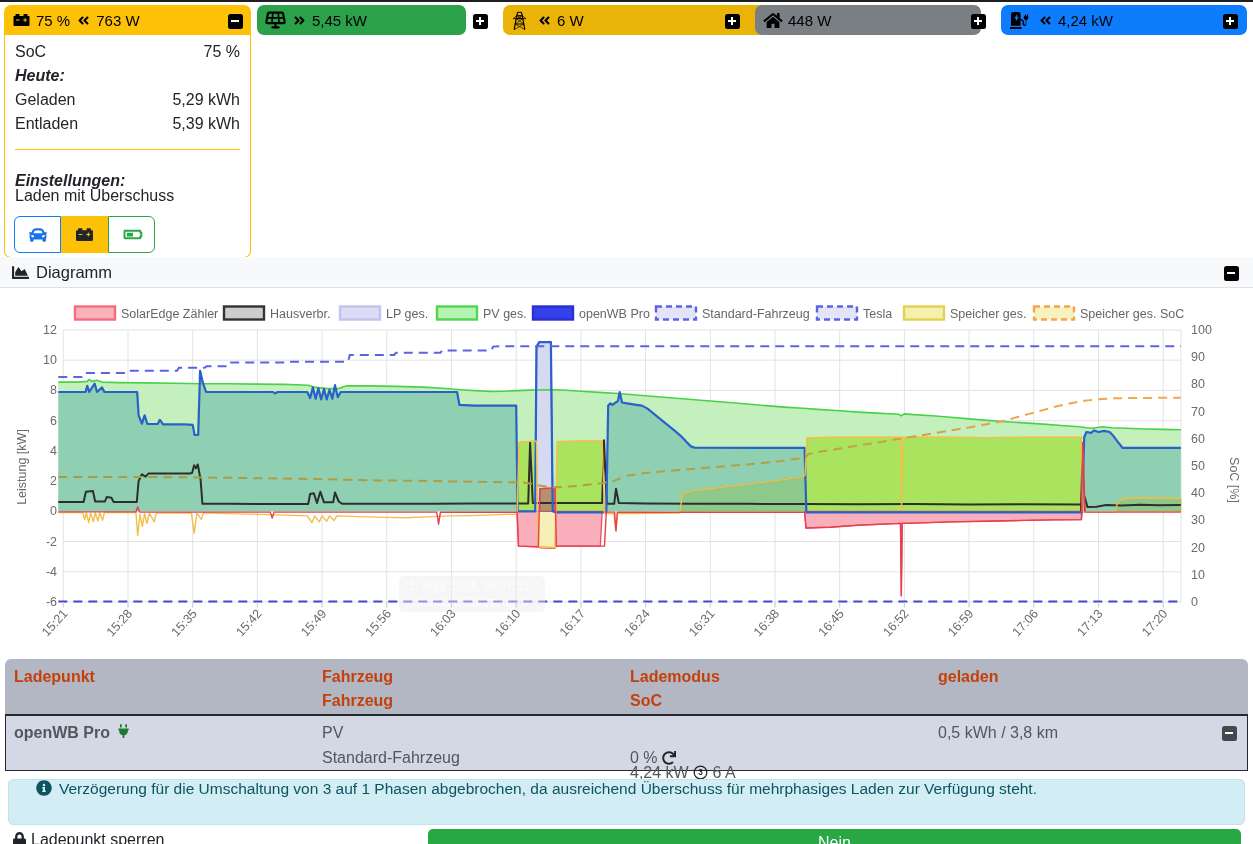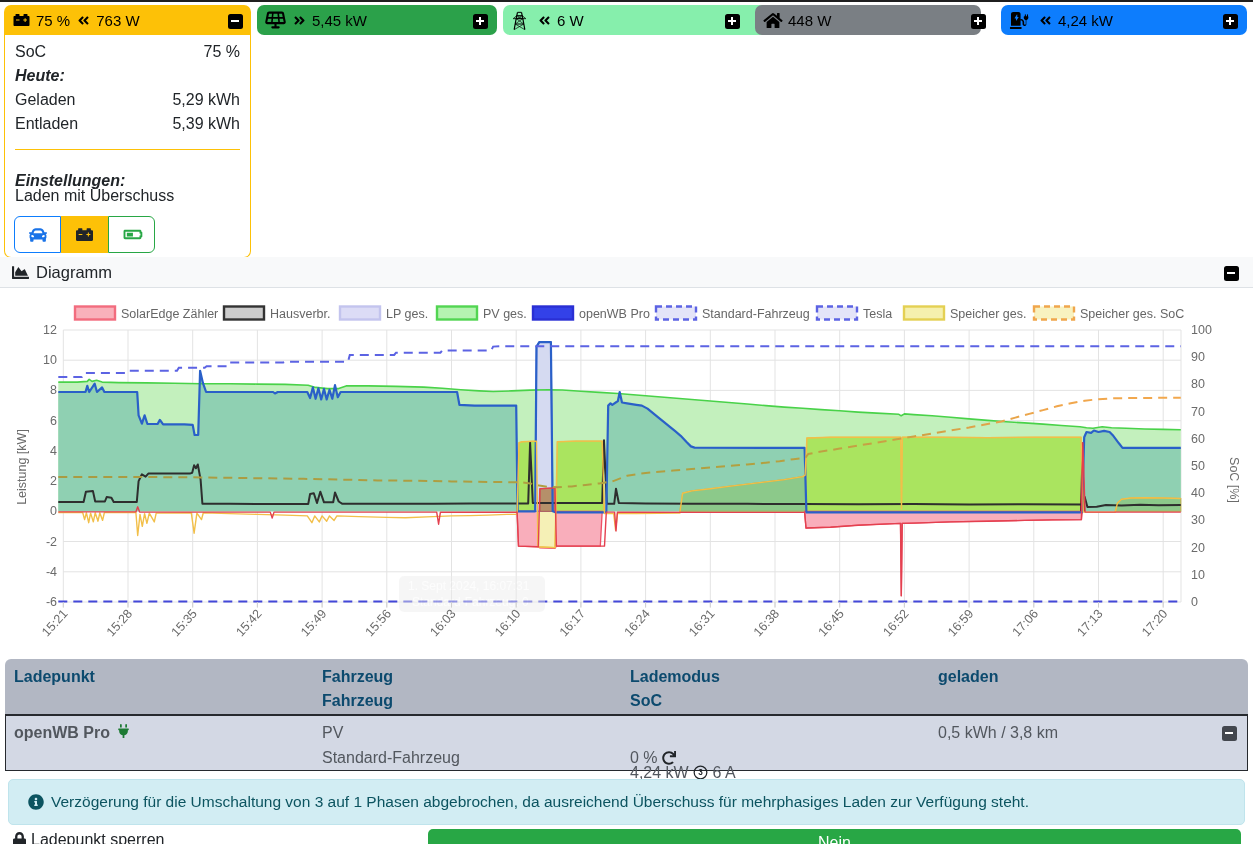--- a/index.html
+++ b/index.html
@@ -14,53 +14,53 @@
 .sq:before{content:"";position:absolute;left:3.2px;top:6.1px;width:8.1px;height:2.3px;background:#fff}
 .sq.plus:after{content:"";position:absolute;left:6.1px;top:3.2px;width:2.3px;height:8.1px;background:#fff}
 .chev{margin:0 6px 0 7px}
 #socpanel{position:absolute;left:4px;top:35px;width:247px;height:223px;background:#fff;
 border:1px solid #fdc107;border-top:none;border-radius:0 0 7px 7px;font-size:16px}
 #socpanel .row{position:absolute;left:10px;right:10px;display:flex;justify-content:space-between}
 .bi{font-style:italic;font-weight:bold}
 #dbar{position:absolute;left:0;top:257px;width:1253px;height:31px;background:#f8f9fa;
 border-bottom:1px solid #dee2e6;display:flex;align-items:center;font-size:16.5px;padding-left:12px}
 #dbar svg{margin-right:7px}
-.th{position:absolute;font-weight:bold;color:#0c4a6e;font-size:16px}
+.th{position:absolute;font-weight:bold;color:#c2410c;font-size:16px}
 .td{position:absolute;color:#52575e;font-size:16px}
 #btngrp{position:absolute;left:9px;top:181px;display:flex;height:37px}
 #btngrp .b{width:47px;display:flex;align-items:center;justify-content:center}
 </style>
 </head>
 <body>
 <div class="abs" style="left:0;top:0;width:1253px;height:2px;background:#1f1f1f"></div>
 
 <div class="card" style="left:4px;width:247px;background:#fdc107;border-radius:7px 7px 0 0">
 <svg class="ic" width="19" height="16" viewBox="0 0 512 512">
       <path fill="#000" d="M480 128h-32V80c0-8.8-7.2-16-16-16h-96c-8.8 0-16 7.2-16 16v48H192V80c0-8.8-7.2-16-16-16H80c-8.8 0-16 7.2-16 16v48H32c-17.7 0-32 14.3-32 32v256c0 17.7 14.3 32 32 32h448c17.7 0 32-14.3 32-32V160c0-17.7-14.3-32-32-32zM192 264c0 4.4-3.6 8-8 8H88c-4.4 0-8-3.6-8-8v-16c0-4.4 3.6-8 8-8h96c4.4 0 8 3.6 8 8v16zm240 0c0 4.4-3.6 8-8 8h-36v36c0 4.4-3.6 8-8 8h-16c-4.4 0-8-3.6-8-8v-36h-36c-4.4 0-8-3.6-8-8v-16c0-4.4 3.6-8 8-8h36v-36c0-4.4 3.6-8 8-8h16c4.4 0 8 3.6 8 8v36h36c4.4 0 8 3.6 8 8v16z"></path>
     </svg>
 <span>75&nbsp;%</span>
 <svg class="chev" width="13" height="13" viewBox="0 0 448 512">
       <path fill="#000" d="M223.7 239l136-136c9.4-9.4 24.6-9.4 33.9 0l22.6 22.6c9.4 9.4 9.4 24.6 0 33.9L319.9 256l96.4 96.4c9.4 9.4 9.4 24.6 0 33.9L393.7 409c-9.4 9.4-24.6 9.4-33.9 0l-136-136c-9.5-9.4-9.5-24.6-.1-34zm-192 34l136 136c9.4 9.4 24.6 9.4 33.9 0l22.6-22.6c9.4-9.4 9.4-24.6 0-33.9L127.9 256l96.4-96.4c9.4-9.4 9.4-24.6 0-33.9L201.7 103c-9.4-9.4-24.6-9.4-33.9 0l-136 136c-9.5 9.4-9.5 24.6-.1 34z"></path>
     </svg>
 <span>763&nbsp;W</span>
 <div class="sq" style="left:224px"></div>
 </div>
 
-<div class="card" style="left:257px;width:240px;background:#2ba14a">
+<div class="card" style="left:257px;width:209px;background:#2ba14a">
 <svg class="ic" width="21" height="18" viewBox="0 0 640 512">
       <path fill="#000" d="M122.2 0C91.7 0 65.5 21.5 59.5 51.4L8.3 307.4C.4 347 30.6 384 71 384h217v64h-64c-17.7 0-32 14.3-32 32s14.3 32 32 32h192c17.7 0 32-14.3 32-32s-14.3-32-32-32h-64v-64h217c40.4 0 70.7-36.9 62.8-76.6l-51.2-256C574.5 21.5 548.3 0 517.8 0H122.2zM260.9 64h118.2l10.4 104H250.5L260.9 64zM202.3 168H101.4l20.8-104h90.4l-10.3 104zM91 216h106.5l-10.4 104H70.2L91 216zm154.4 0h149.1l10.4 104H235l10.4-104zm197.1 0H549l20.8 104H452.9l-10.4-104zm96.8-48H438.7L428.3 64h90.4l20.6 104z"></path>
     </svg>
 <svg class="chev" style="margin-left:2px" width="13" height="13" viewBox="0 0 448 512">
       <path fill="#000" d="M224.3 273l-136 136c-9.4 9.4-24.6 9.4-33.9 0l-22.6-22.6c-9.4-9.4-9.4-24.6 0-33.9l96.4-96.4-96.4-96.4c-9.4-9.4-9.4-24.6 0-33.9L54.3 103c9.4-9.4 24.6-9.4 33.9 0l136 136c9.5 9.4 9.5 24.6.1 34zm192-34l-136-136c-9.4-9.4-24.6-9.4-33.9 0l-22.6 22.6c-9.4 9.4-9.4 24.6 0 33.9l96.4 96.4-96.4 96.4c-9.4 9.4-9.4 24.6 0 33.9l22.6 22.6c9.4 9.4 24.6 9.4 33.9 0l136-136c9.4-9.2 9.4-24.4 0-33.8z"></path>
     </svg>
 <span>5,45&nbsp;kW</span>
 <div class="sq plus" style="left:216px"></div>
 </div>
 
-<div class="card" style="left:503px;width:278px;background:#86efac">
+<div class="card" style="left:503px;width:278px;background:#eab308">
 <svg class="ic" style="margin-right:6px" width="17" height="20" viewBox="0 0 100 120">
 <g stroke="#000" fill="none" stroke-width="7">
         <path d="M38 14 L30 52 L18 118 M62 14 L70 52 L82 118"></path>
         <path d="M38 14 h24 M33 34 h34 M30 52 h40 M24 84 h52" stroke-width="6"></path>
       </g>
 <g stroke="#000" fill="none" stroke-width="4">
         <path d="M33 34 L67 52 M67 34 L33 52 M30 52 L76 84 M70 52 L24 84 M24 84 L82 118 M76 84 L18 118"></path>
         <path d="M12 52 h76" stroke-width="5"></path>
         <path d="M12 52 L33 34 M88 52 L67 34"></path>
       </g>
@@ -315,21 +315,21 @@
       <text x="256" y="350" text-anchor="middle" font-size="280" font-weight="bold" fill="#212529">3</text>
     </svg>
 6 A</div>
 <div class="td" style="left:630px;top:749px">0 %
 <svg width="14" height="14" viewBox="0 0 512 512" style="vertical-align:-2px">
       <path fill="#212529" d="M500.33 0h-47.41a12 12 0 0 0-12 12.57l4 82.76A247.42 247.42 0 0 0 256 8C119.34 8 7.9 119.53 8 256.19 8.1 393.07 119.1 504 256 504a247.1 247.1 0 0 0 166.18-63.91 12 12 0 0 0 .48-17.43l-34-34a12 12 0 0 0-16.38-.55A176 176 0 1 1 402.1 157.8l-101.53-4.87a12 12 0 0 0-12.57 12v47.41a12 12 0 0 0 12 12h200.33a12 12 0 0 0 12-12V12a12 12 0 0 0-12-12z"></path>
     </svg></div>
 <div class="td" style="left:938px;top:724px">0,5 kWh / 3,8 km</div>
 <div class="sq" style="left:1222px;top:726px;background:#43474e"></div>
 
-<div class="abs" style="left:8px;top:779px;width:1237px;height:46px;background:#d2edf3;border:1px solid #bfe4ec;border-radius:5px;display:flex;align-items:center;color:#0c5460;font-size:15.5px;padding-left:19px">
+<div class="abs" style="left:8px;top:779px;width:1237px;height:46px;background:#d2edf3;border:1px solid #bfe4ec;border-radius:5px;display:flex;color:#0c5460;font-size:15.5px;padding-left:27px">
 <svg width="16" height="16" viewBox="0 0 512 512" style="margin-right:7px">
       <path fill="#0c5460" d="M256 8C119.043 8 8 119.083 8 256c0 136.997 111.043 248 248 248s248-111.003 248-248C504 119.083 392.957 8 256 8zm0 110c23.196 0 42 18.804 42 42s-18.804 42-42 42-42-18.804-42-42 18.804-42 42-42zm56 254c0 6.627-5.373 12-12 12h-88c-6.627 0-12-5.373-12-12v-24c0-6.627 5.373-12 12-12h12v-64h-12c-6.627 0-12-5.373-12-12v-24c0-6.627 5.373-12 12-12h64c6.627 0 12 5.373 12 12v100h12c6.627 0 12 5.373 12 12v24z"></path>
     </svg>
 <span>Verzögerung für die Umschaltung von 3 auf 1 Phasen abgebrochen, da ausreichend Überschuss für mehrphasiges Laden zur Verfügung steht.</span>
 </div>
 
 <div class="abs" style="left:13px;top:832px">
 <svg width="13" height="15" viewBox="0 0 448 512">
       <path fill="#212529" d="M400 224h-24v-72C376 68.2 307.8 0 224 0S72 68.2 72 152v72H48c-26.5 0-48 21.5-48 48v192c0 26.5 21.5 48 48 48h352c26.5 0 48-21.5 48-48V272c0-26.5-21.5-48-48-48zm-104 0H152v-72c0-39.7 32.3-72 72-72s72 32.3 72 72v72z"></path>
     </svg>

